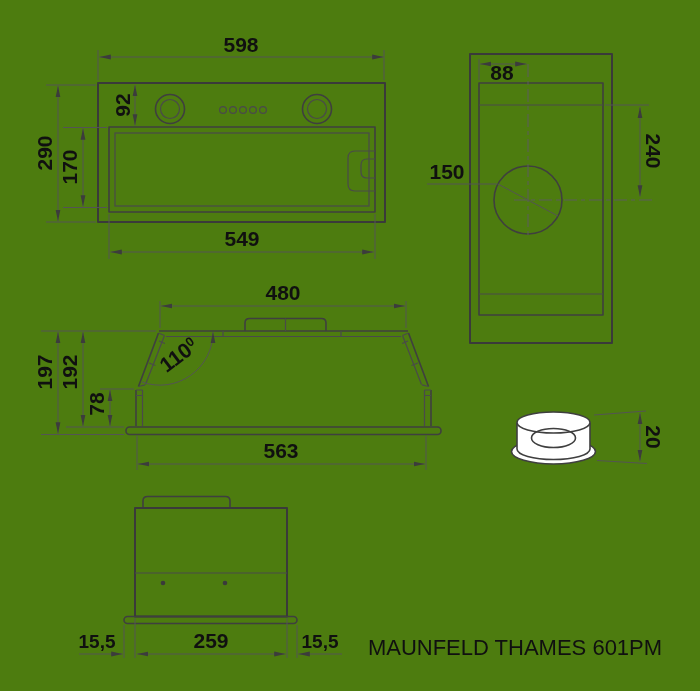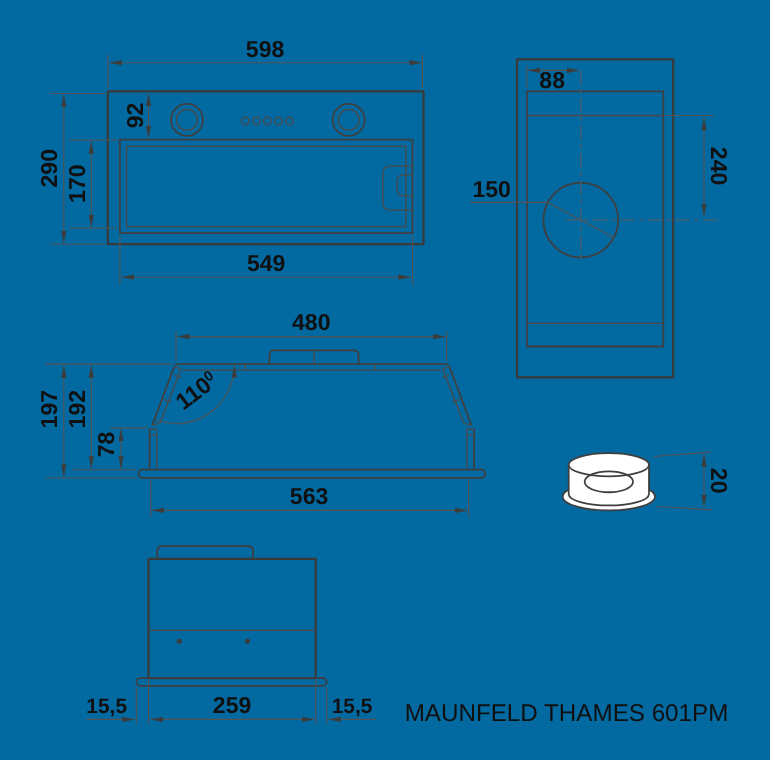--- a/index.html
+++ b/index.html
@@ -1,16 +1,16 @@
 <!DOCTYPE html>
 <html><head>
 <meta charset="utf-8">
 <style>
   html,body{margin:0;padding:0;background:#fff;}
-  .stage{position:relative;width:700px;height:691px;background:#0369a1;overflow:hidden;}
+  .stage{position:relative;width:700px;height:691px;background:#4d7c0f;overflow:hidden;}
   svg{display:block;}
   .s2{stroke:#3a3a3a;stroke-width:2;fill:none;stroke-linejoin:round;stroke-linecap:butt}
   .s15{stroke:#3f3f3f;stroke-width:1.6;fill:none;stroke-linejoin:round}
   .s1{stroke:#4a4a4a;stroke-width:1.2;fill:none}
   .dim{stroke:#545454;stroke-width:1;fill:none}
   .cl{stroke:#5c5c5c;stroke-width:1;fill:none;stroke-dasharray:13 4 4 4}
   .wfill{fill:#ffffff}
   .dtxt{font:bold 21px "Liberation Sans",sans-serif;fill:#101010}
   .dtxt2{font:bold 19px "Liberation Sans",sans-serif;fill:#101010}
   .cap{font:22px "Liberation Sans",sans-serif;fill:#101010}

